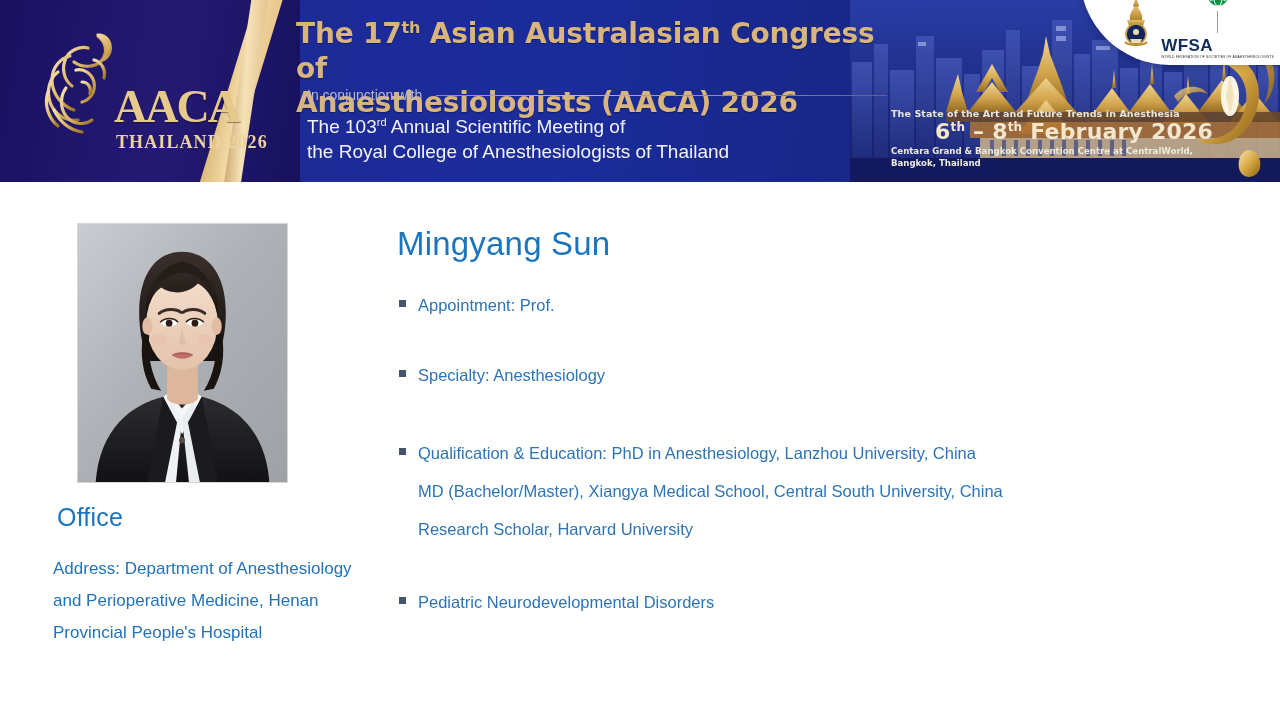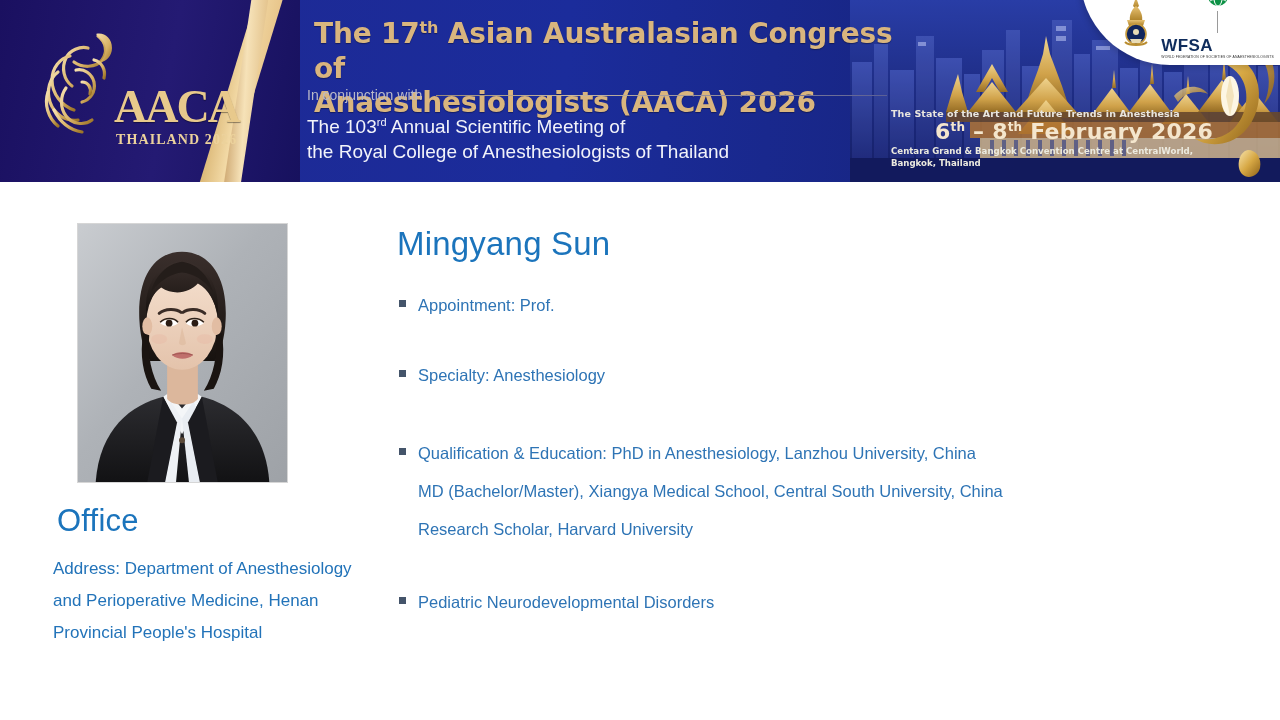--- a/index.html
+++ b/index.html
@@ -97,21 +97,21 @@
     letter-spacing: .4px;
   }
   .wfsa-sub {
     font-size: 3.4px; color: #2d2d2d; letter-spacing: .15px;
     display:block; margin-top: 2px; white-space: nowrap;
   }
 
   
   .banner-title {
     position: absolute;
-    left: 314px; top: 17px;
+    left: 296px; top: 17px;
     width: 600px;
     font-family: "DejaVu Sans", sans-serif;
     font-weight: bold;
     font-size: 28px;
     line-height: 1.24;
     color: #d9b57e;
     letter-spacing: -.2px;
     text-shadow: 0 1px 1px rgba(0,0,0,.35);
   }
   .banner-title sup { font-size: 16px; vertical-align: super; }
@@ -195,42 +195,42 @@
     color: #e8c98c;
     letter-spacing: -2px;
     line-height: 1;
     text-shadow: 0 1px 1px rgba(0,0,0,.4);
   }
   .aaca-thailand {
     position: absolute;
     left: 80px; top: 110px;
     font-family: "Liberation Serif", serif;
     font-weight: bold;
-    font-size: 14px;
+    font-size: 18px;
     color: #ecd29c;
     letter-spacing: 1.1px;
     white-space: nowrap;
   }
 
   
   .portrait {
     position: absolute;
     left: 77px; top: 223px;
     width: 211px; height: 260px;
     border: 1px solid #d6d6d6;
     overflow: hidden;
     background: #b9bcc0;
   }
   .portrait svg { display: block; width: 100%; height: 100%; }
 
   .office-heading {
     position: absolute;
     left: 57px; top: 503px;
     font-family: "Liberation Sans", sans-serif;
-    font-size: 31px;
+    font-size: 25px;
     color: #1b74bc;
     letter-spacing: .2px;
   }
   .office-address {
     position: absolute;
     left: 53px; top: 553px;
     width: 330px;
     font-family: "Liberation Sans", sans-serif;
     font-size: 17px;
     line-height: 32px;

